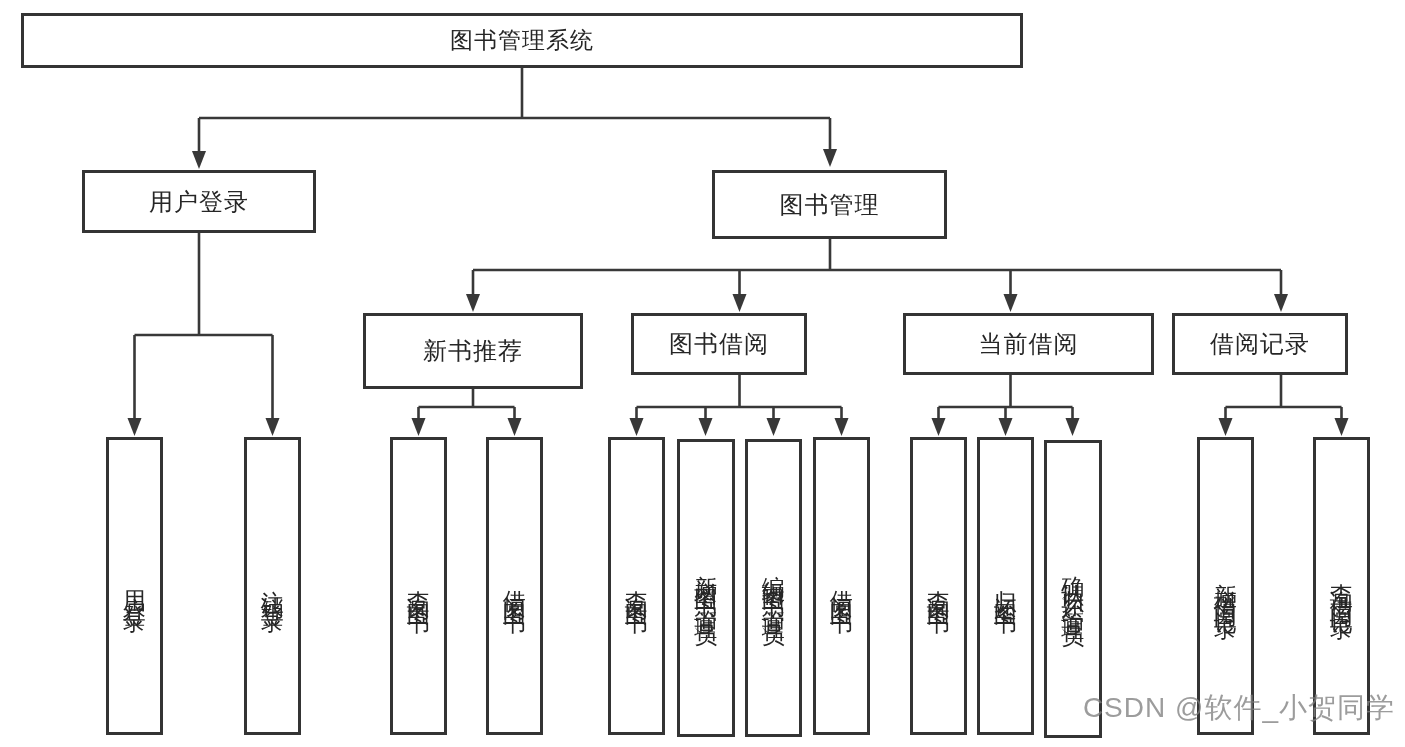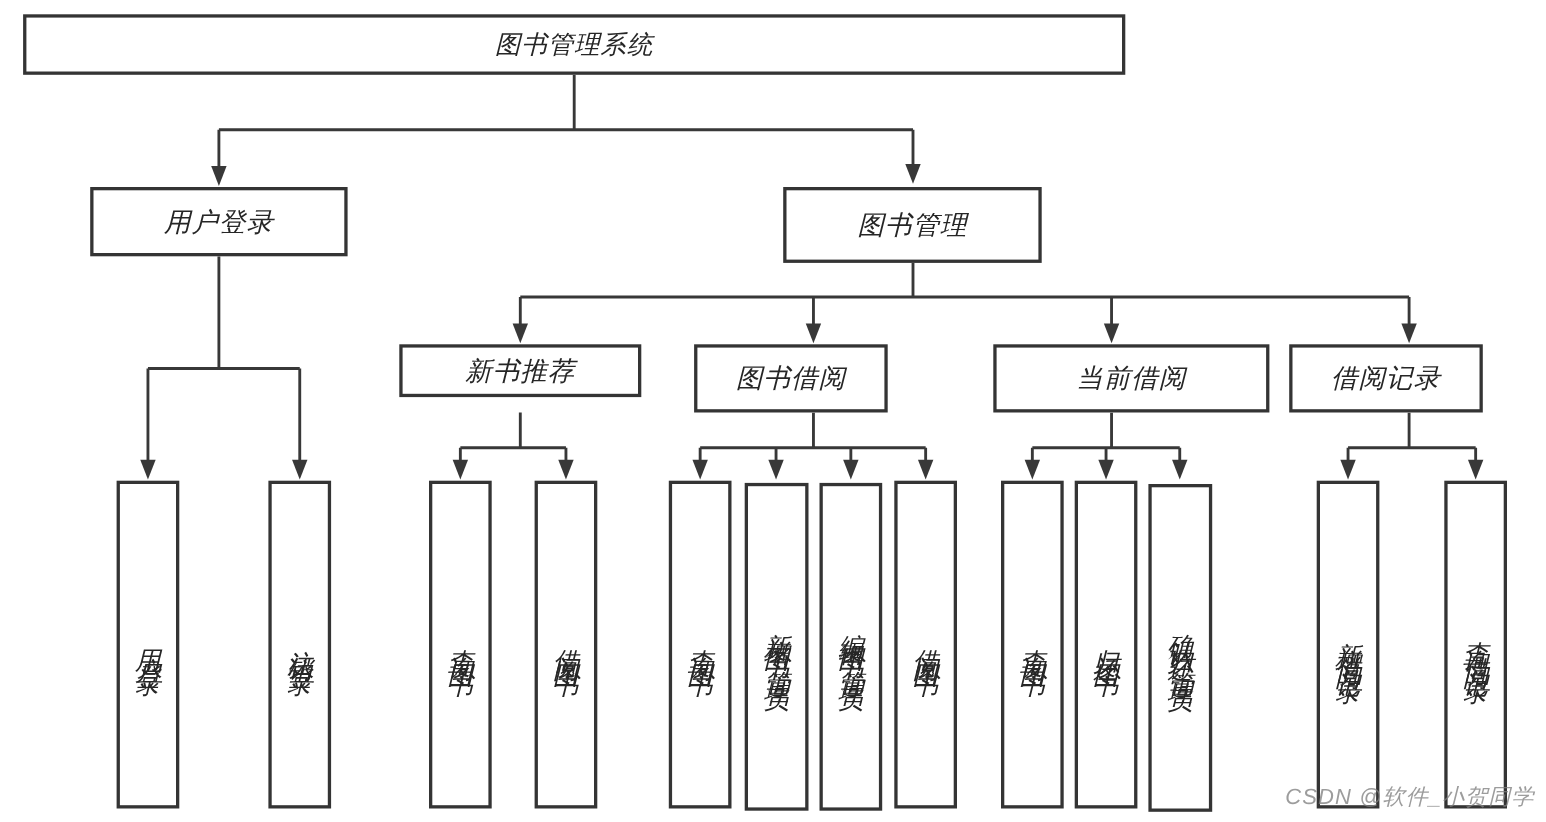--- a/index.html
+++ b/index.html
@@ -1,34 +1,34 @@
 <!DOCTYPE html>
 <html><head>
 <meta charset="utf-8">
 <style>
   html,body{margin:0;padding:0;background:#ffffff;}
   .canvas{
     position:relative;width:1405px;height:747px;background:#ffffff;
-    font-family:"Liberation Sans","DejaVu Sans",sans-serif;overflow:hidden;font-style:italic;
+    font-family:"Liberation Sans","DejaVu Sans",sans-serif;overflow:hidden;
   }
   .connectors{position:absolute;left:0;top:0;pointer-events:none;}
   .connectors path{stroke:#383838;stroke-width:2.6;fill:none;}
   .connectors polygon{fill:#383838;stroke:none;}
   .box{
     position:absolute;box-sizing:border-box;border:3px solid #343434;background:#ffffff;
     display:flex;align-items:center;justify-content:center;color:#262626;
   }
   .hlabel{font-size:24px;letter-spacing:1px;white-space:nowrap;}
   .rootlabel{font-size:23px;letter-spacing:1px;white-space:nowrap;}
   .vtext{
     writing-mode:vertical-rl;text-orientation:mixed;
     font-size:23px;letter-spacing:7px;line-height:1.15;white-space:nowrap;
   }
   .watermark{
-    position:absolute;right:10px;bottom:9px;font-size:20px;letter-spacing:1px;
+    position:absolute;right:10px;bottom:20px;font-size:28px;letter-spacing:1px;
     color:rgba(128,128,128,0.78);white-space:nowrap;
   }
 </style>
 </head>
 <body>
 
 <div class="canvas">
 
   <svg class="connectors" width="1405" height="747">
 
@@ -84,21 +84,21 @@
     <span class="rootlabel">图书管理系统</span>
   </div>
 
   <div class="box" style="left:82px;top:170px;width:234px;height:63px">
     <span class="hlabel">用户登录</span>
   </div>
   <div class="box" style="left:712px;top:170px;width:235px;height:69px">
     <span class="hlabel">图书管理</span>
   </div>
 
-  <div class="box" style="left:363px;top:313px;width:220px;height:48px">
+  <div class="box" style="left:363px;top:313px;width:220px;height:76px">
     <span class="hlabel">新书推荐</span>
   </div>
   <div class="box" style="left:631px;top:313px;width:176px;height:62px">
     <span class="hlabel">图书借阅</span>
   </div>
   <div class="box" style="left:903px;top:313px;width:251px;height:62px">
     <span class="hlabel">当前借阅</span>
   </div>
   <div class="box" style="left:1172px;top:313px;width:176px;height:62px">
     <span class="hlabel">借阅记录</span>

